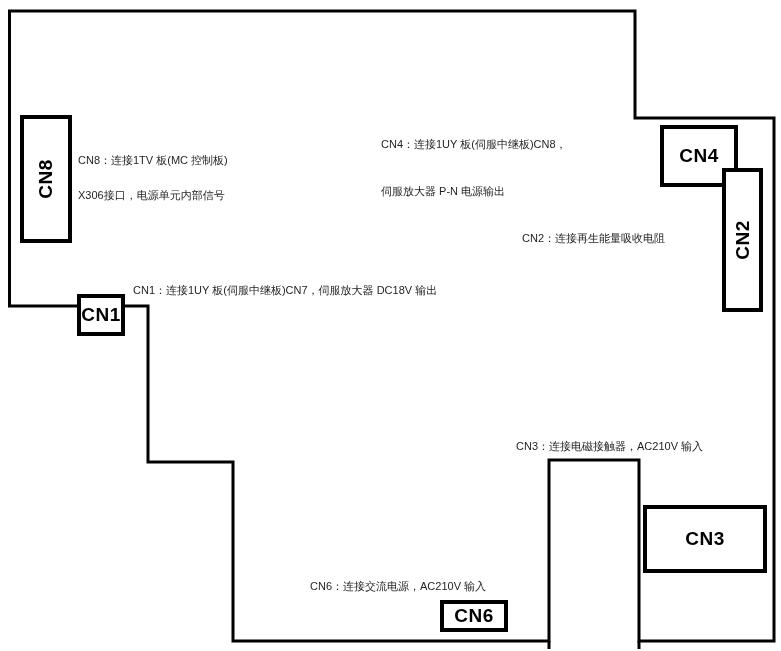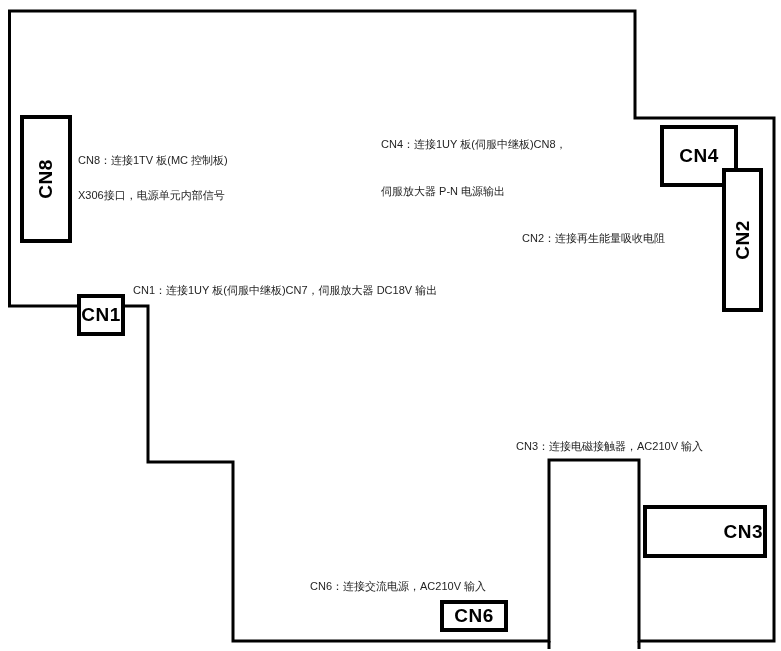--- a/index.html
+++ b/index.html
@@ -66,21 +66,21 @@
   </div>
 
   <div class="conn-box" style="left:628px; top:125px; width:78px; height:62px;margin-left:32px;">
     <span class="conn-label">CN4</span>
   </div>
 
   <div class="conn-box" style="left:722px; top:168px; width:41px; height:144px;">
     <span class="conn-label rot">CN2</span>
   </div>
 
-  <div class="conn-box" style="left:643px; top:505px; width:124px; height:53px;justify-content:flex-end;">
+  <div class="conn-box" style="left:643px; top:505px; width:124px; height:68px;">
     <span class="conn-label">CN3</span>
   </div>
 
   <div class="conn-box" style="left:440px; top:600px; width:68px; height:32px;">
     <span class="conn-label">CN6</span>
   </div>
 
   <div class="annot" style="left:78px; top:151px;">CN8：连接1TV 板(MC 控制板)</div>
   <div class="annot" style="left:78px; top:186px;">X306接口，电源单元内部信号</div>
 

